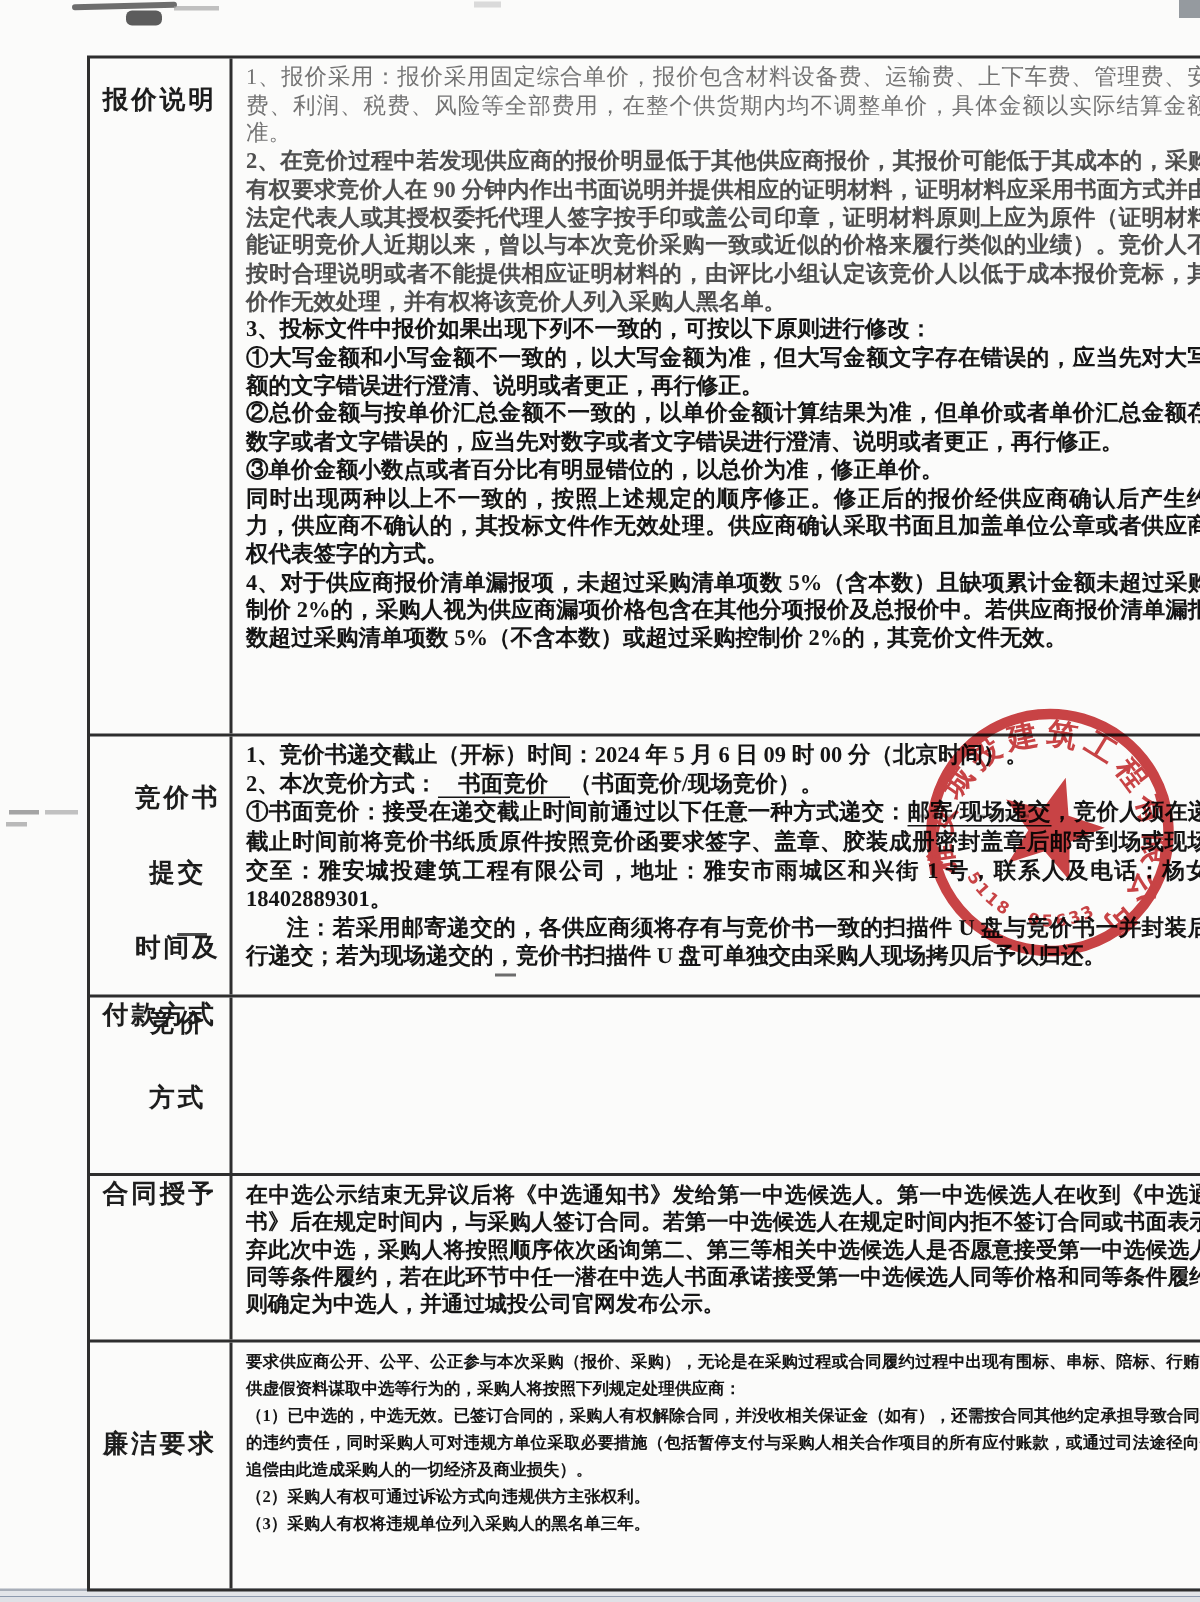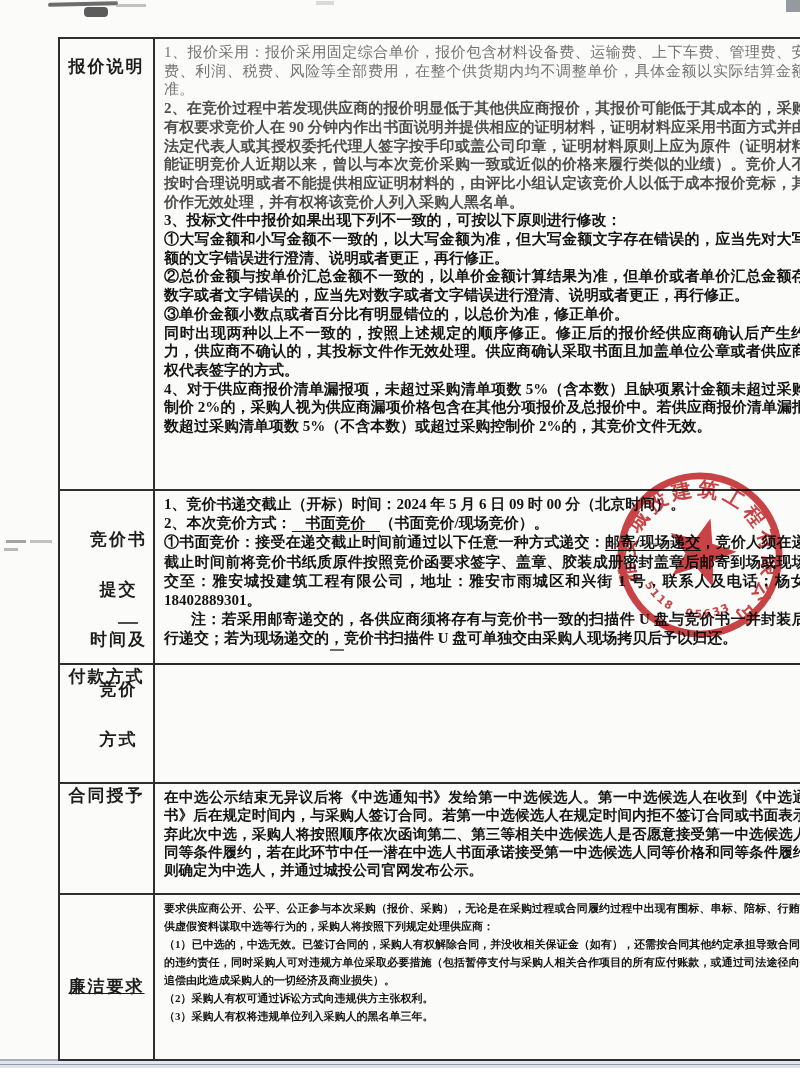--- a/index.html
+++ b/index.html
@@ -35,22 +35,22 @@
   .r2{height:174px;}
   .r2 .cnt{font-size:15px;line-height:19.2px;font-weight:bold;border-radius:28px;}
   .r3{height:119px;}
   .r3 .cnt{font-size:14.5px;line-height:19.5px;font-weight:bold;}
   .r4{height:111px;}
   .r4 .cnt{font-size:14.5px;line-height:18.3px;font-weight:bold;}
   .r5{height:164px;}
   .r5 .cnt{font-size:11px;line-height:18px;font-weight:bold;}
   .lbl .pad-sm{display:block;padding-top:16px;}
   .lbl .pad-md{display:block;}
-  .lbl .pad-lg{display:block;padding-top:80px;text-decoration:underline;}
-  .lbl-lines{display:block;padding-top:24px;margin-left:24px;}
+  .lbl .pad-lg{display:block;padding-top:56px;}
+  .lbl-lines{display:block;padding-top:16px;margin-left:24px;}
   .lbl-lines span{display:block;line-height:50px;}
   .u-blank{
     border-bottom:1.5px solid #151515;padding:0 14px;
   }
   .u-text{border-bottom:1.5px solid #151515;}
   .indent{text-indent:1.8em;}
   
   .seal{
     position:absolute;left:600px;top:455px;width:200px;height:200px;
     mix-blend-mode:multiply;opacity:.88;pointer-events:none;

